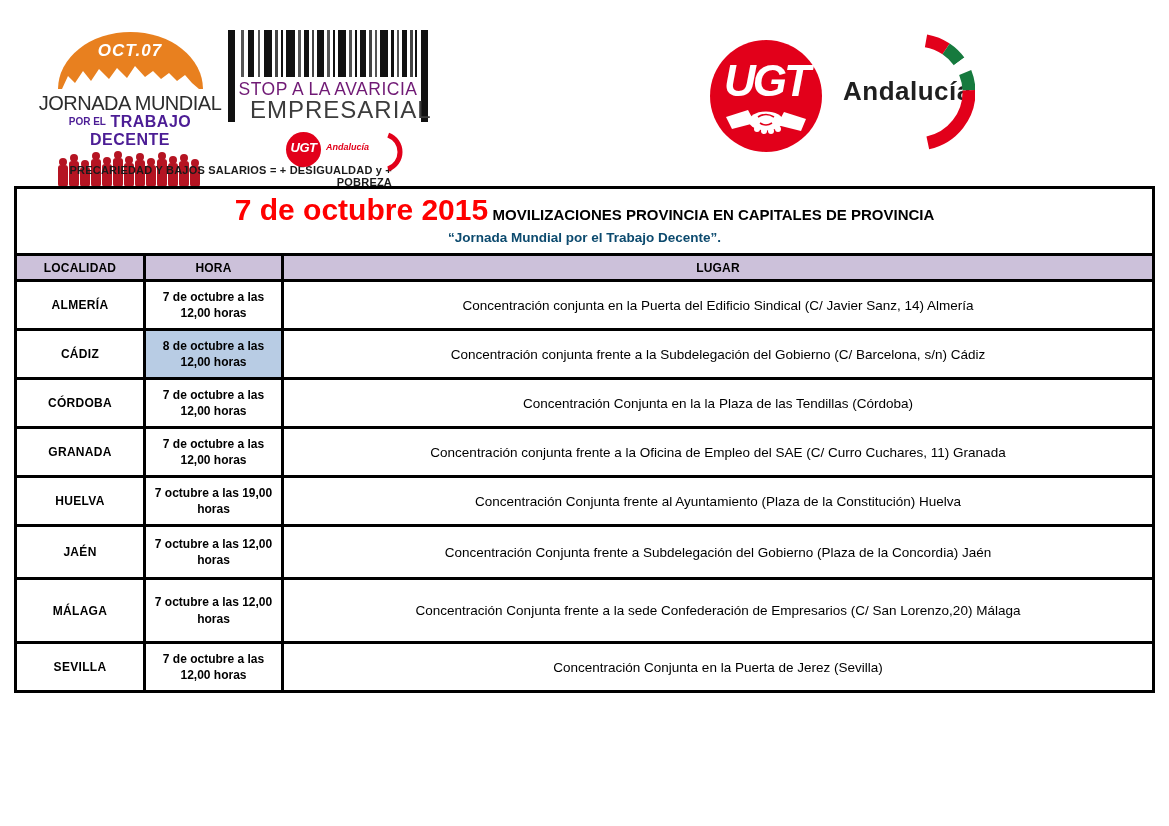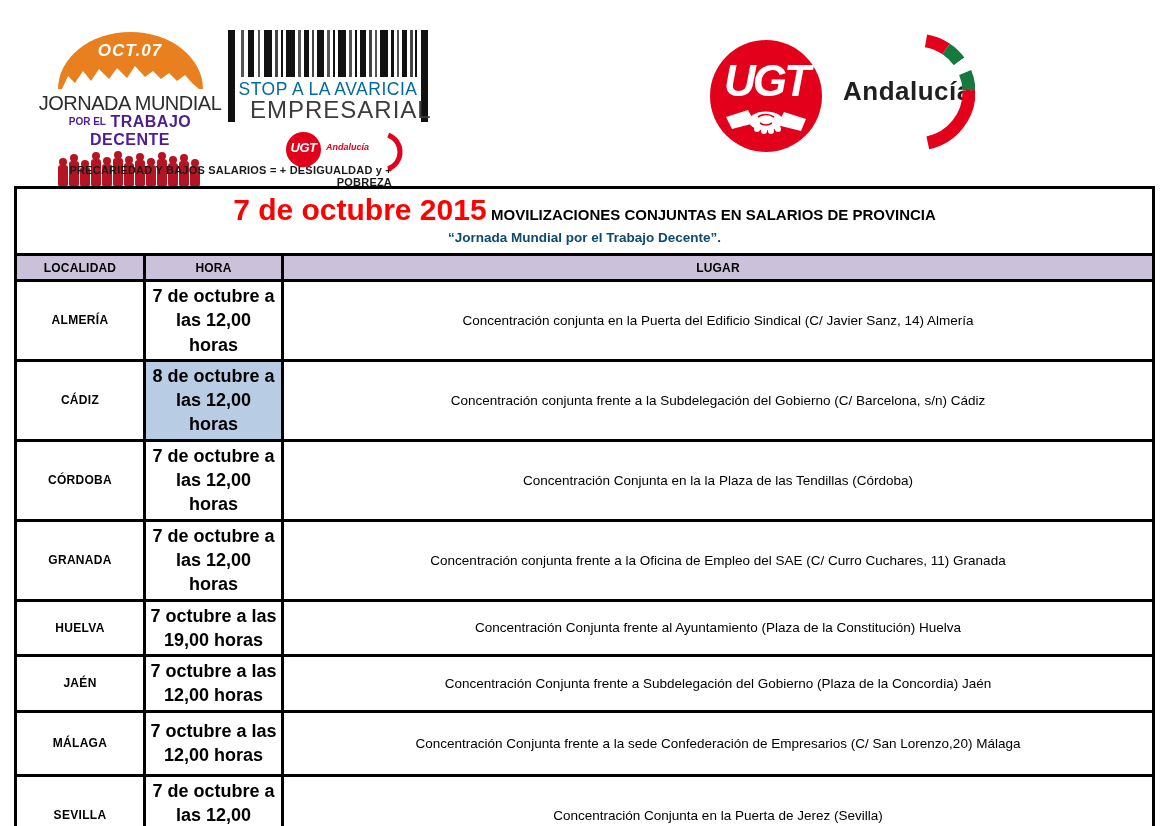--- a/index.html
+++ b/index.html
@@ -25,21 +25,21 @@
 
   .tagline {
     position:absolute; left:36px; top:164px; width:356px; text-align:right;
     font-size:11px; font-weight:bold; color:#1a1a1a; letter-spacing:0.2px;
   }
 
   .barcode-logo { position:absolute; left:228px; top:30px; width:200px; height:145px; }
   .barcode-bars { position:absolute; left:0; top:0; }
   .barcode-text1 {
     position:absolute; top:49px; left:10px; right:10px; text-align:center;
-    font-size:17.5px; color:#0369a1; letter-spacing:0.5px; white-space:nowrap;
+    font-size:17.5px; color:#701a75; letter-spacing:0.5px; white-space:nowrap;
   }
   .barcode-text2 {
     position:absolute; top:66px; left:10px; right:10px; text-align:center;
     font-size:24px; color:#3c3c3c; letter-spacing:1px; white-space:nowrap;margin-left:12px;
   }
   .mini-ugt { position:absolute; left:58px; top:102px; width:160px; height:42px; }
   .mini-circle {
     position:absolute; left:0; top:0; width:35px; height:35px; border-radius:50%;
     background:var(--logo-red); color:#fff; font-weight:bold; font-style:italic;
     font-size:13px; text-align:center; line-height:32px; letter-spacing:-0.5px;
@@ -78,21 +78,21 @@
   .title-sub { color:#0c4a6e; font-size:13.5px; font-weight:bold; margin-top:3px; }
   th.col-h {
     background:var(--header-bg); height:26px; font-size:12px; font-weight:bold;
     text-align:center; vertical-align:middle; letter-spacing:0.2px;
   }
   td.loc-cell {
     height:49px; text-align:center; vertical-align:middle;
     font-size:12px; font-weight:bold; letter-spacing:0.3px;
   }
   td.hora-cell {
-    text-align:center; vertical-align:middle; font-size:18px; font-weight:bold;
+    text-align:center; vertical-align:middle; font-size:12px; font-weight:bold;
     padding:2px 4px; line-height:1.35;
   }
   td.hora-cell.highlight { background:var(--highlight-bg); }
   td.lugar-cell { text-align:center; vertical-align:middle; font-size:13.5px; padding:2px 10px; }
   tr.r-jaen td { height:53px; }
   tr.r-malaga td { height:64px; }
 </style>
 </head>
 <body>
 
@@ -210,21 +210,21 @@
   <colgroup>
       <col style="width:129px">
       <col style="width:138px">
       <col>
     </colgroup>
   <tbody>
     <tr>
       <td class="title-cell" colspan="3">
         <div>
           <span class="title-date">7 de octubre 2015</span>
-          <span class="title-heading">MOVILIZACIONES CONJUNTAS EN SALARIOS DE PROVINCIA</span>
+          <span class="title-heading">MOVILIZACIONES PROVINCIA EN CAPITALES DE PROVINCIA</span>
         </div>
         <div class="title-sub">“Jornada Mundial por el Trabajo Decente”.</div>
       </td>
     </tr>
     <tr>
       <th class="col-h">LOCALIDAD</th>
       <th class="col-h">HORA</th>
       <th class="col-h">LUGAR</th>
     </tr>
   </tbody>

